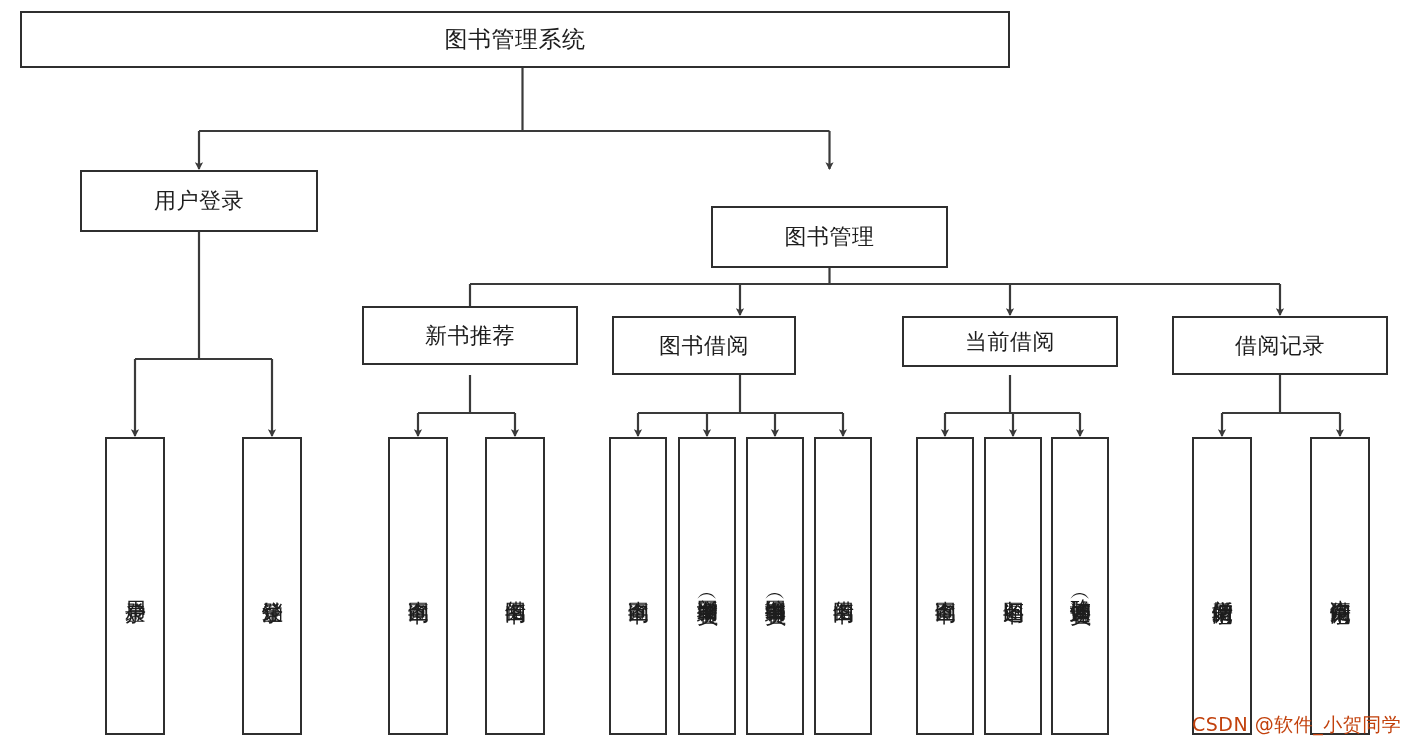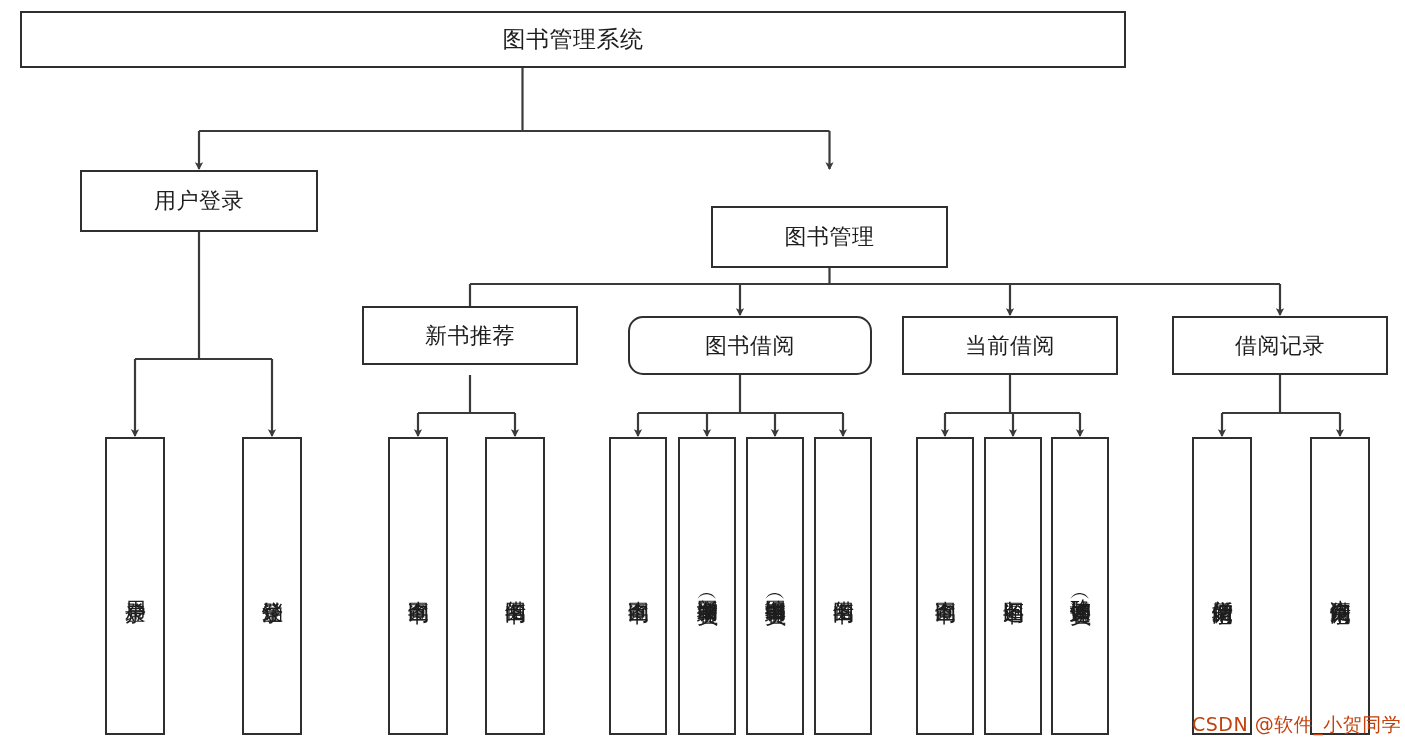--- a/index.html
+++ b/index.html
@@ -103,36 +103,36 @@
         <path d="M1013,413 L1013,436" marker-end="url(#arrowhead)"></path>
         <path d="M1080,413 L1080,436" marker-end="url(#arrowhead)"></path>
         <path d="M1280,375 L1280,413"></path>
         <path d="M1222,413 L1340,413"></path>
         <path d="M1222,413 L1222,436" marker-end="url(#arrowhead)"></path>
         <path d="M1340,413 L1340,436" marker-end="url(#arrowhead)"></path>
       </g>
   </svg>
 
   <div id="node-layer">
-      <div class="node root" style="left: 20px; top: 11px; width: 1106px; height: 57px;">
+      <div class="node root" style="left: 20px; top: 11px; width: 990px; height: 57px;">
         <span class="node-label">图书管理系统</span>
       </div>
       <div class="node" style="left: 80px; top: 170px; width: 238px; height: 62px;">
         <span class="node-label">用户登录</span>
       </div>
       <div class="node" style="left: 711px; top: 170px; width: 237px; height: 62px; margin-top: 36px;">
         <span class="node-label">图书管理</span>
       </div>
       <div class="node" style="left: 362px; top: 306px; width: 216px; height: 59px;">
         <span class="node-label">新书推荐</span>
       </div>
-      <div class="node" style="left: 628px; top: 316px; width: 244px; height: 59px; border-radius: 15px;">
+      <div class="node" style="left: 612px; top: 316px; width: 184px; height: 59px;">
         <span class="node-label">图书借阅</span>
       </div>
-      <div class="node" style="left: 902px; top: 316px; width: 216px; height: 59px; align-items: center;">
+      <div class="node" style="left: 902px; top: 316px; width: 216px; height: 51px; align-items: center;">
         <span class="node-label">当前借阅</span>
       </div>
       <div class="node" style="left: 1172px; top: 316px; width: 216px; height: 59px;">
         <span class="node-label">借阅记录</span>
       </div>
       <div class="node vertical" style="left: 105px; top: 437px; width: 60px; height: 298px;">
         <span class="node-label">用户登录</span>
       </div>
       <div class="node vertical" style="left: 242px; top: 437px; width: 60px; height: 298px;">
         <span class="node-label">注销登录</span>

